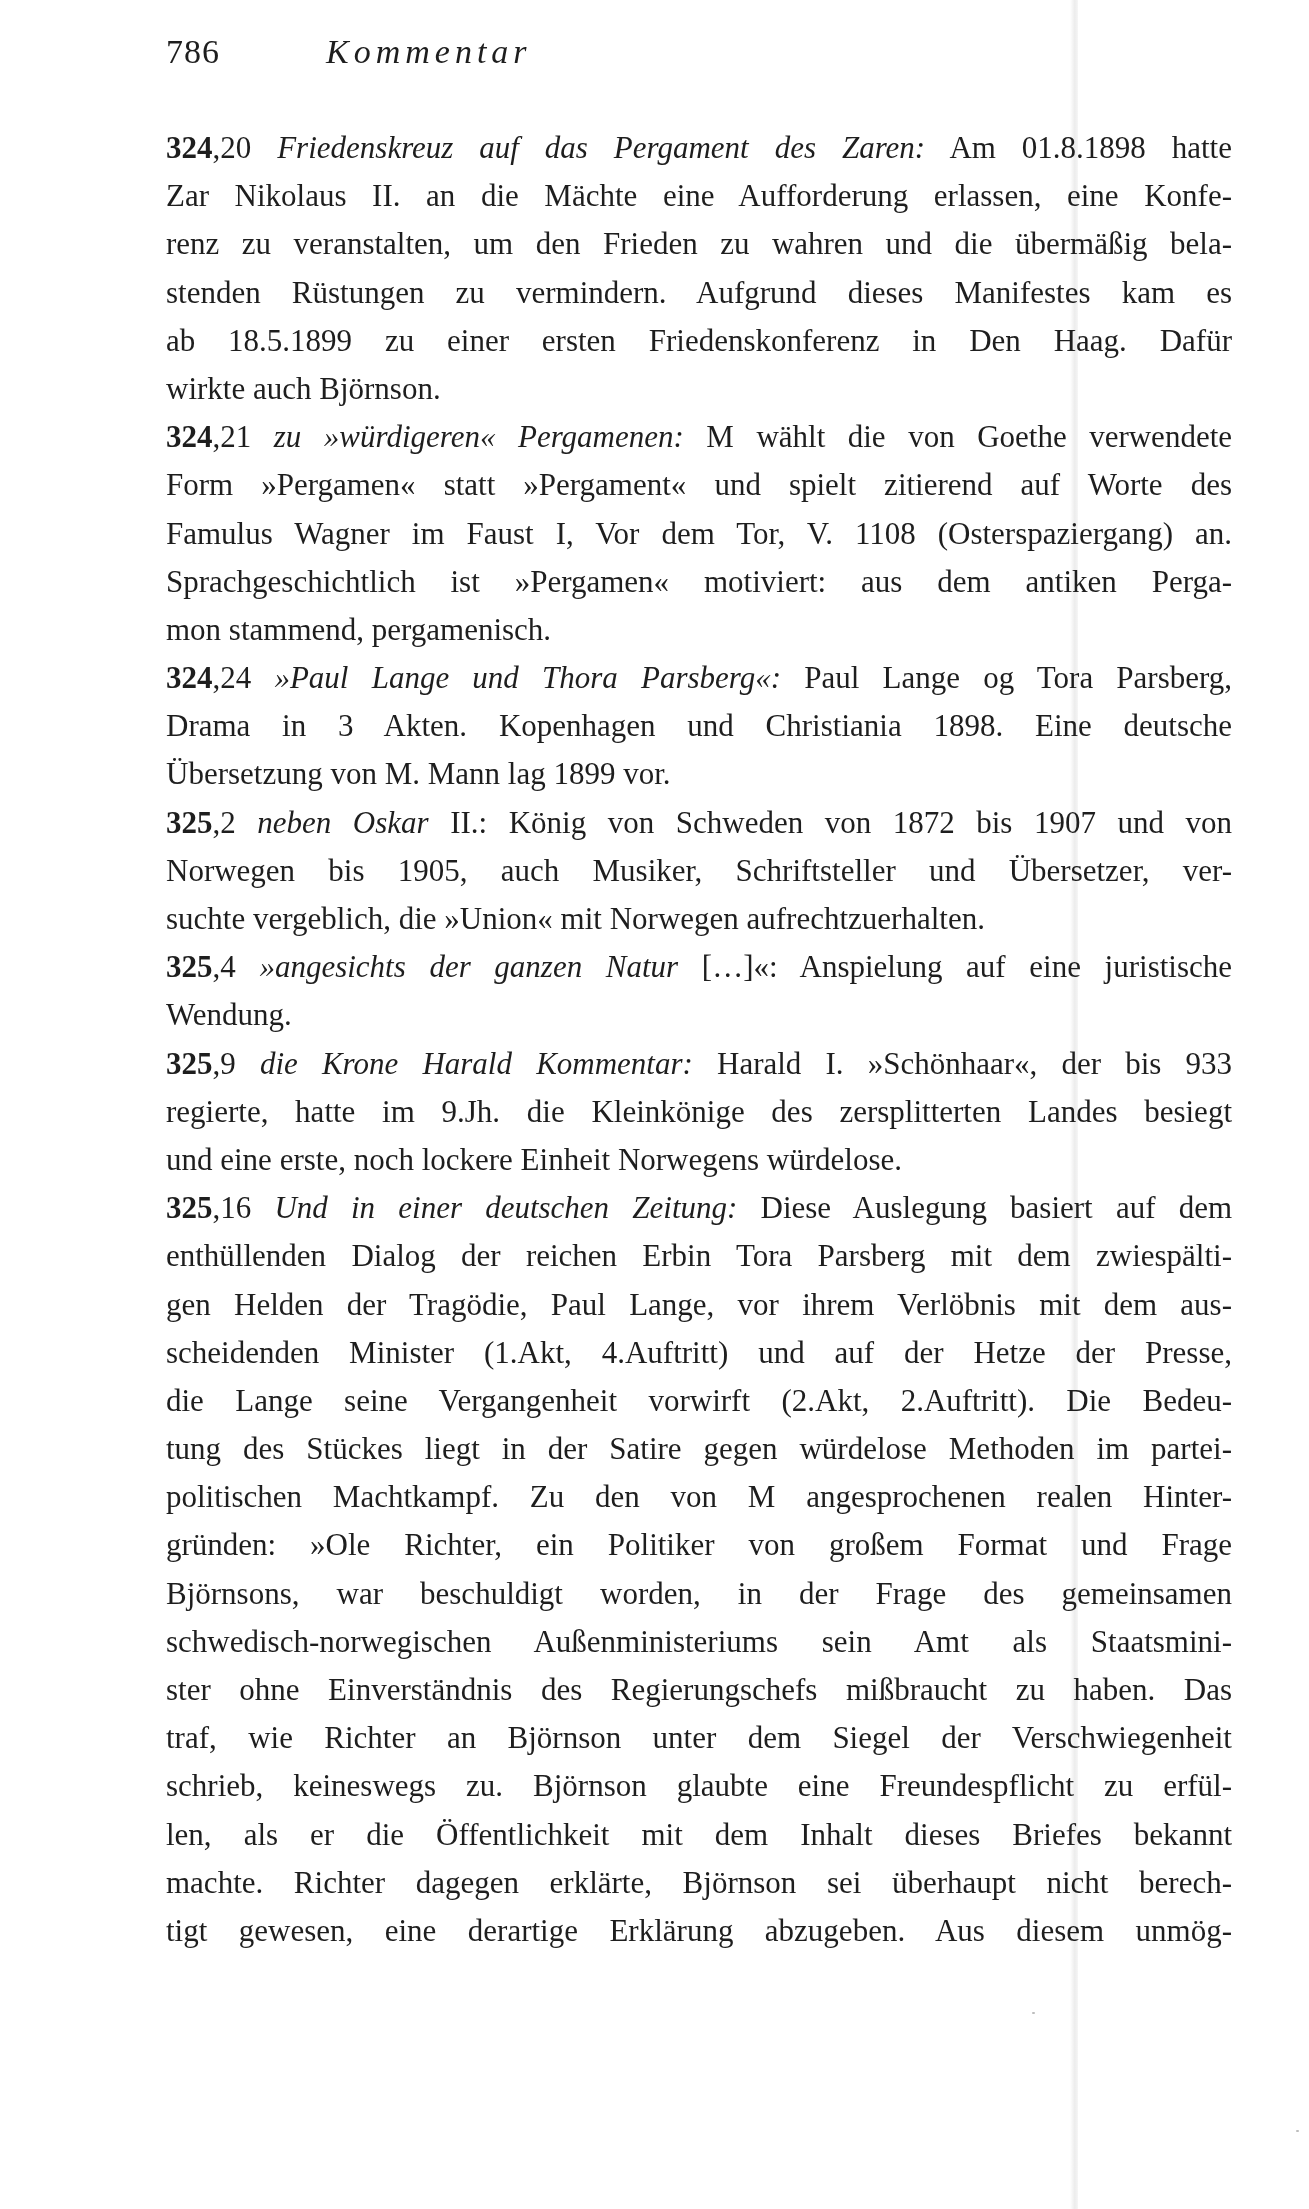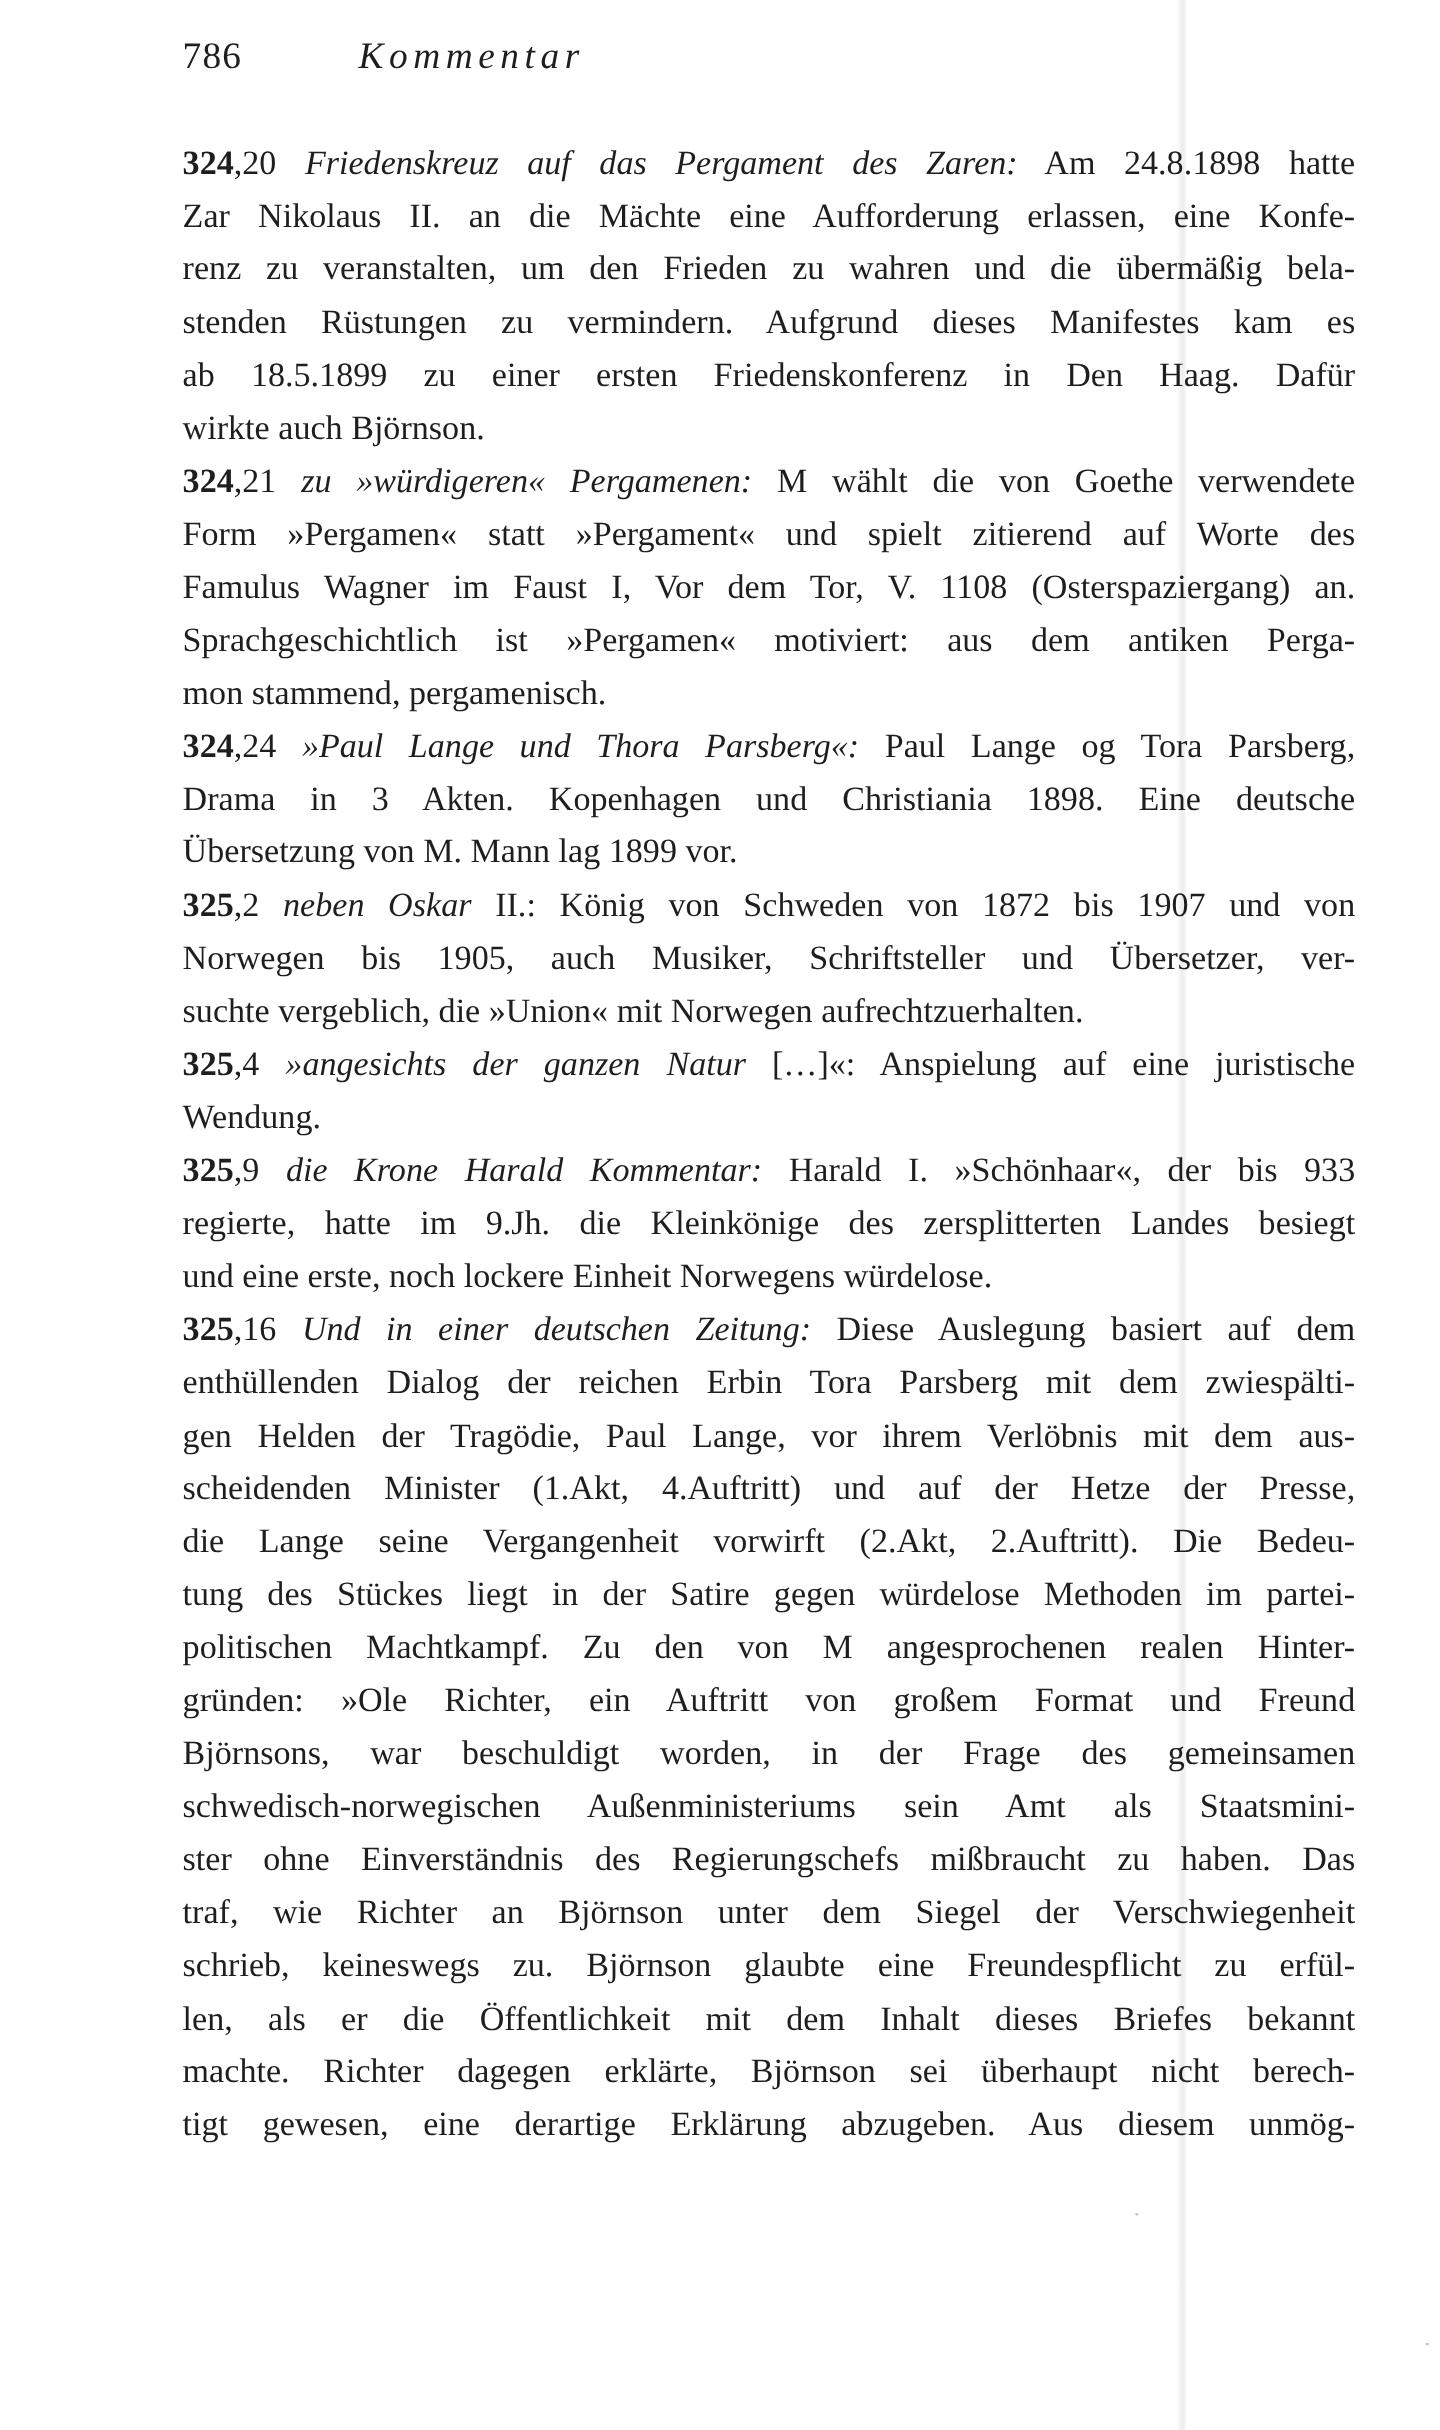--- a/index.html
+++ b/index.html
@@ -26,21 +26,21 @@
 <div class="page">
   <div class="edge-strip"></div>
 
   <div class="running-head">
     <span class="page-number">786</span>
     <span class="section-title">Kommentar</span>
   </div>
 
   <div class="body" id="commentary-body">
       <div>
-        <span class="line"><span class="lemma-ref"><span>324</span><span class="sub">,20</span></span> <span class="lemma">Friedenskreuz auf das Pergament des Zaren:</span><span> Am 24.8.1898 hatte</span></span>
+        <span class="line"><span class="lemma-ref"><span>324</span><span class="sub">,20</span></span> <span class="lemma">Friedenskreuz auf das Pergament des Zaren:</span><span> Am 01.8.1898 hatte</span></span>
         <span class="line"><span>Zar Nikolaus II. an die Mächte eine Aufforderung erlassen, eine Konfe-</span></span>
         <span class="line"><span>renz zu veranstalten, um den Frieden zu wahren und die übermäßig bela-</span></span>
         <span class="line"><span>stenden Rüstungen zu vermindern. Aufgrund dieses Manifestes kam es</span></span>
         <span class="line"><span>ab 18.5.1899 zu einer ersten Friedenskonferenz in Den Haag. Dafür</span></span>
         <span class="line last"><span>wirkte auch Björnson.</span></span>
       </div>
       <div>
         <span class="line"><span class="lemma-ref"><span>324</span><span class="sub">,21</span></span> <span class="lemma">zu »würdigeren« Pergamenen:</span><span> M wählt die von Goethe verwendete</span></span>
         <span class="line"><span>Form »Pergamen« statt »Pergament« und spielt zitierend auf Worte des</span></span>
         <span class="line"><span>Famulus Wagner im Faust I, Vor dem Tor, V. 1108 (Osterspaziergang) an.</span></span>
@@ -67,21 +67,21 @@
         <span class="line last"><span>und eine erste, noch lockere Einheit Norwegens würdelose.</span></span>
       </div>
       <div>
         <span class="line"><span class="lemma-ref"><span>325</span><span class="sub">,16</span></span> <span class="lemma">Und in einer deutschen Zeitung:</span><span> Diese Auslegung basiert auf dem</span></span>
         <span class="line"><span>enthüllenden Dialog der reichen Erbin Tora Parsberg mit dem zwiespälti-</span></span>
         <span class="line"><span>gen Helden der Tragödie, Paul Lange, vor ihrem Verlöbnis mit dem aus-</span></span>
         <span class="line"><span>scheidenden Minister (1.Akt, 4.Auftritt) und auf der Hetze der Presse,</span></span>
         <span class="line"><span>die Lange seine Vergangenheit vorwirft (2.Akt, 2.Auftritt). Die Bedeu-</span></span>
         <span class="line"><span>tung des Stückes liegt in der Satire gegen würdelose Methoden im partei-</span></span>
         <span class="line"><span>politischen Machtkampf. Zu den von M angesprochenen realen Hinter-</span></span>
-        <span class="line"><span>gründen: »Ole Richter, ein Auftritt von großem Format und Freund</span></span>
+        <span class="line"><span>gründen: »Ole Richter, ein Politiker von großem Format und Frage</span></span>
         <span class="line"><span>Björnsons, war beschuldigt worden, in der Frage des gemeinsamen</span></span>
         <span class="line"><span>schwedisch-norwegischen Außenministeriums sein Amt als Staatsmini-</span></span>
         <span class="line"><span>ster ohne Einverständnis des Regierungschefs mißbraucht zu haben. Das</span></span>
         <span class="line"><span>traf, wie Richter an Björnson unter dem Siegel der Verschwiegenheit</span></span>
         <span class="line"><span>schrieb, keineswegs zu. Björnson glaubte eine Freundespflicht zu erfül-</span></span>
         <span class="line"><span>len, als er die Öffentlichkeit mit dem Inhalt dieses Briefes bekannt</span></span>
         <span class="line"><span>machte. Richter dagegen erklärte, Björnson sei überhaupt nicht berech-</span></span>
         <span class="line"><span>tigt gewesen, eine derartige Erklärung abzugeben. Aus diesem unmög-</span></span>
       </div>
     </div>

